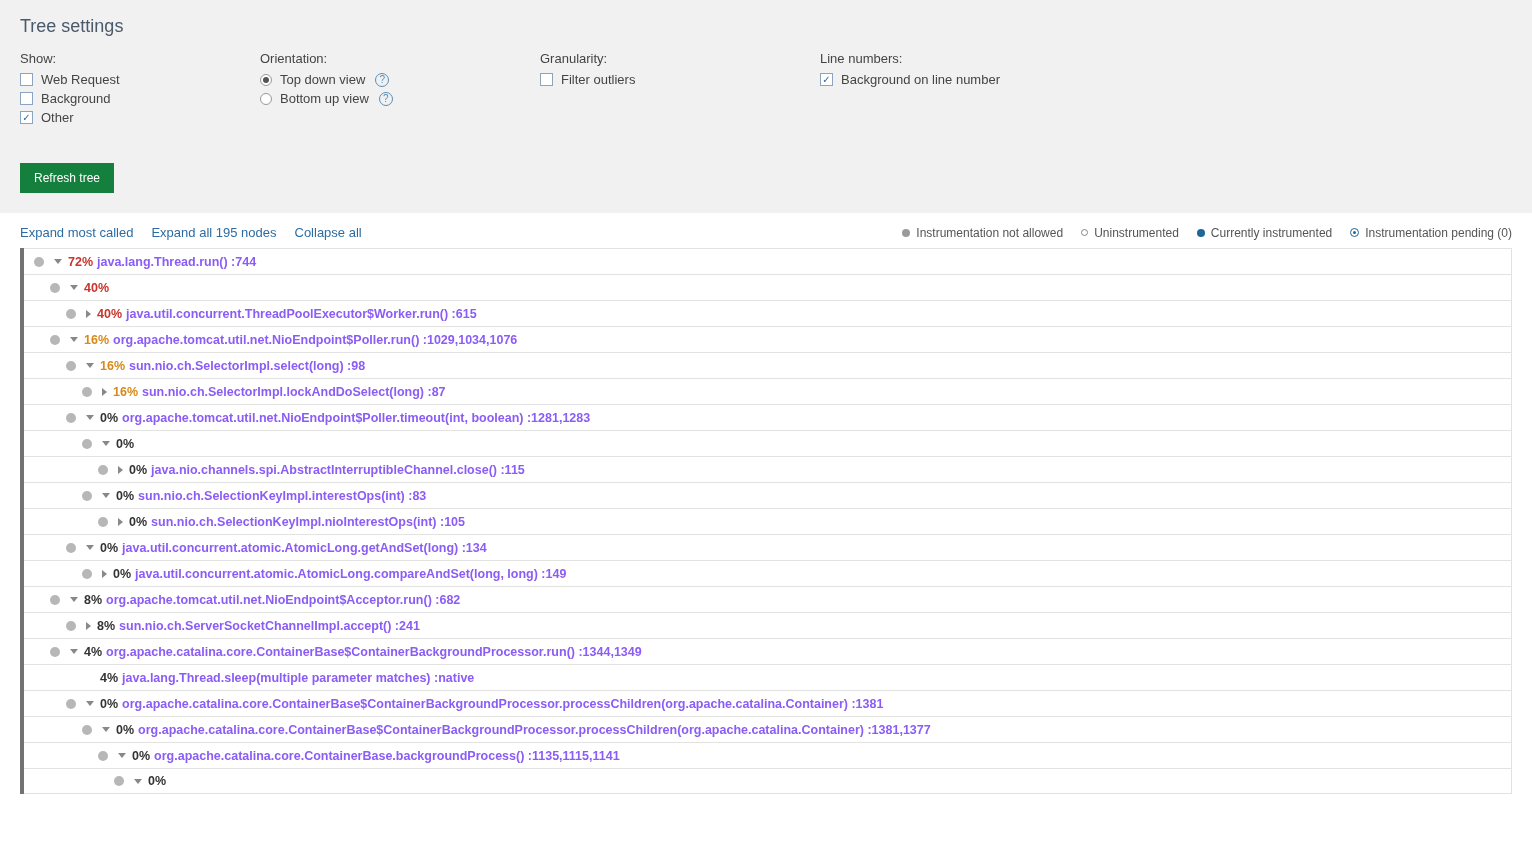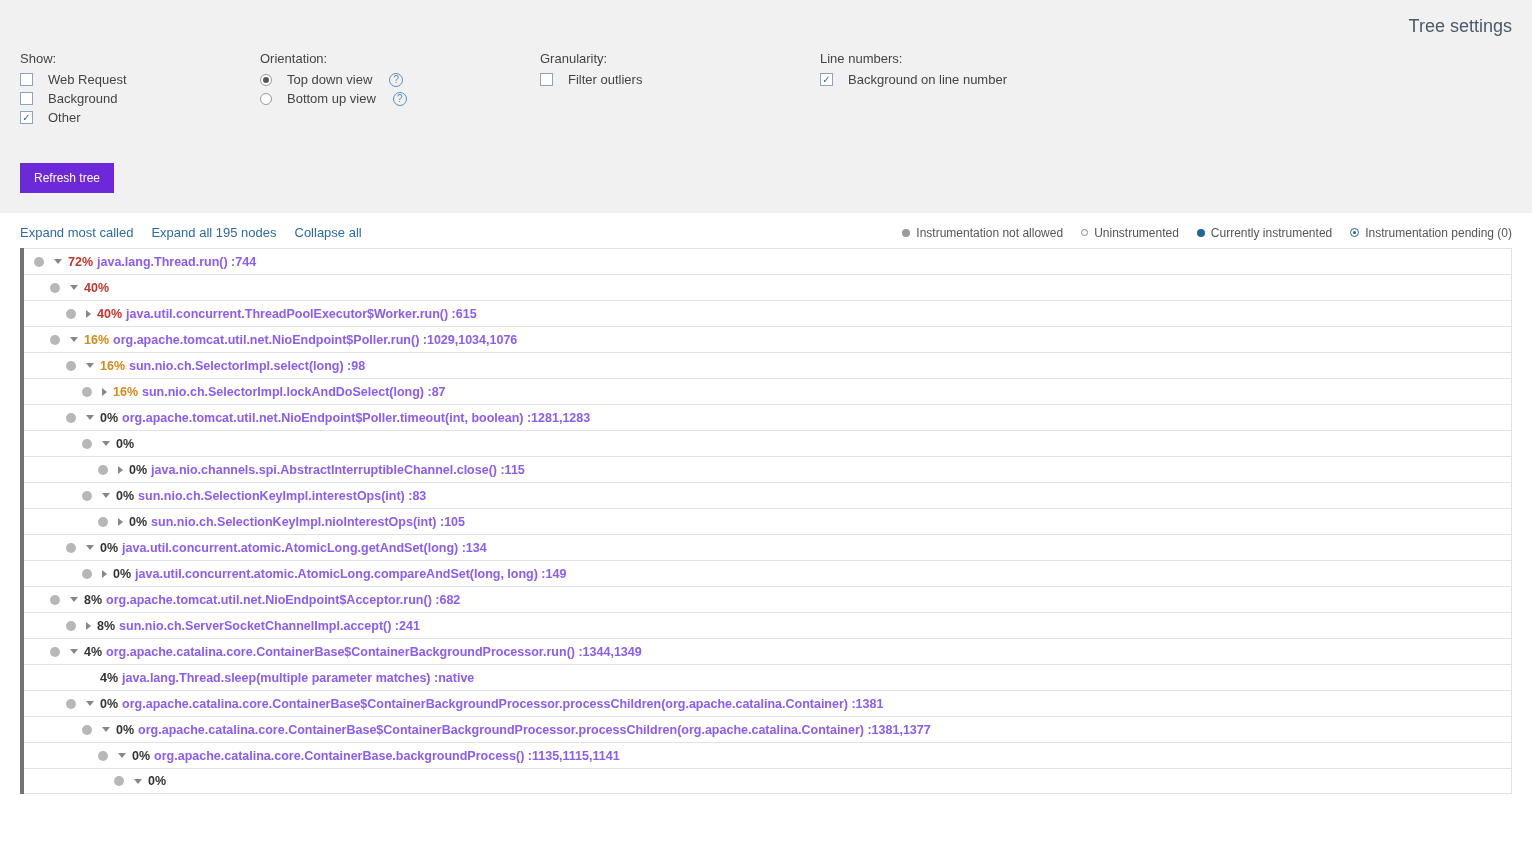--- a/index.html
+++ b/index.html
@@ -12,37 +12,36 @@
 .settings-panel {
   background: #f1f1f1;
   padding: 16px 20px 20px 20px;
   margin: 0;
 }
 .settings-title {
   font-size: 18px;
   font-weight: 400;
   color: #4a5a6a;
   margin-bottom: 14px;
-  text-align: right;
 }
 .settings-grid {
   display: flex;
   gap: 40px;
 }
 .settings-col { min-width: 200px; }
 .settings-col.wide { min-width: 240px; }
 .settings-label {
   font-size: 13px;
   color: #444;
   margin-bottom: 6px;
 }
 .checkbox-row, .radio-row {
   display: flex;
   align-items: center;
-  gap: 15px;
+  gap: 8px;
   margin-bottom: 4px;
   font-size: 13px;
   color: #444;
 }
 .chk {
   width: 13px; height: 13px;
   border: 1px solid #8aa5c2;
   background: #fff;
   display: inline-flex;
   align-items: center; justify-content: center;
@@ -67,21 +66,21 @@
   border: 1px solid #5b8db8;
   border-radius: 50%;
   color: #5b8db8;
   font-size: 10px;
   display: inline-flex;
   align-items: center; justify-content: center;
   margin-left: 2px;
 }
 .refresh-btn {
   margin-top: 34px;
-  background: #6d28d9;
+  background: #15803d;
   color: #fff;
   border: none;
   padding: 8px 14px;
   font-size: 12px;
   cursor: pointer;
 }
 .toolbar {
   display: flex;
   align-items: center;
   padding: 12px 20px 8px 20px;

